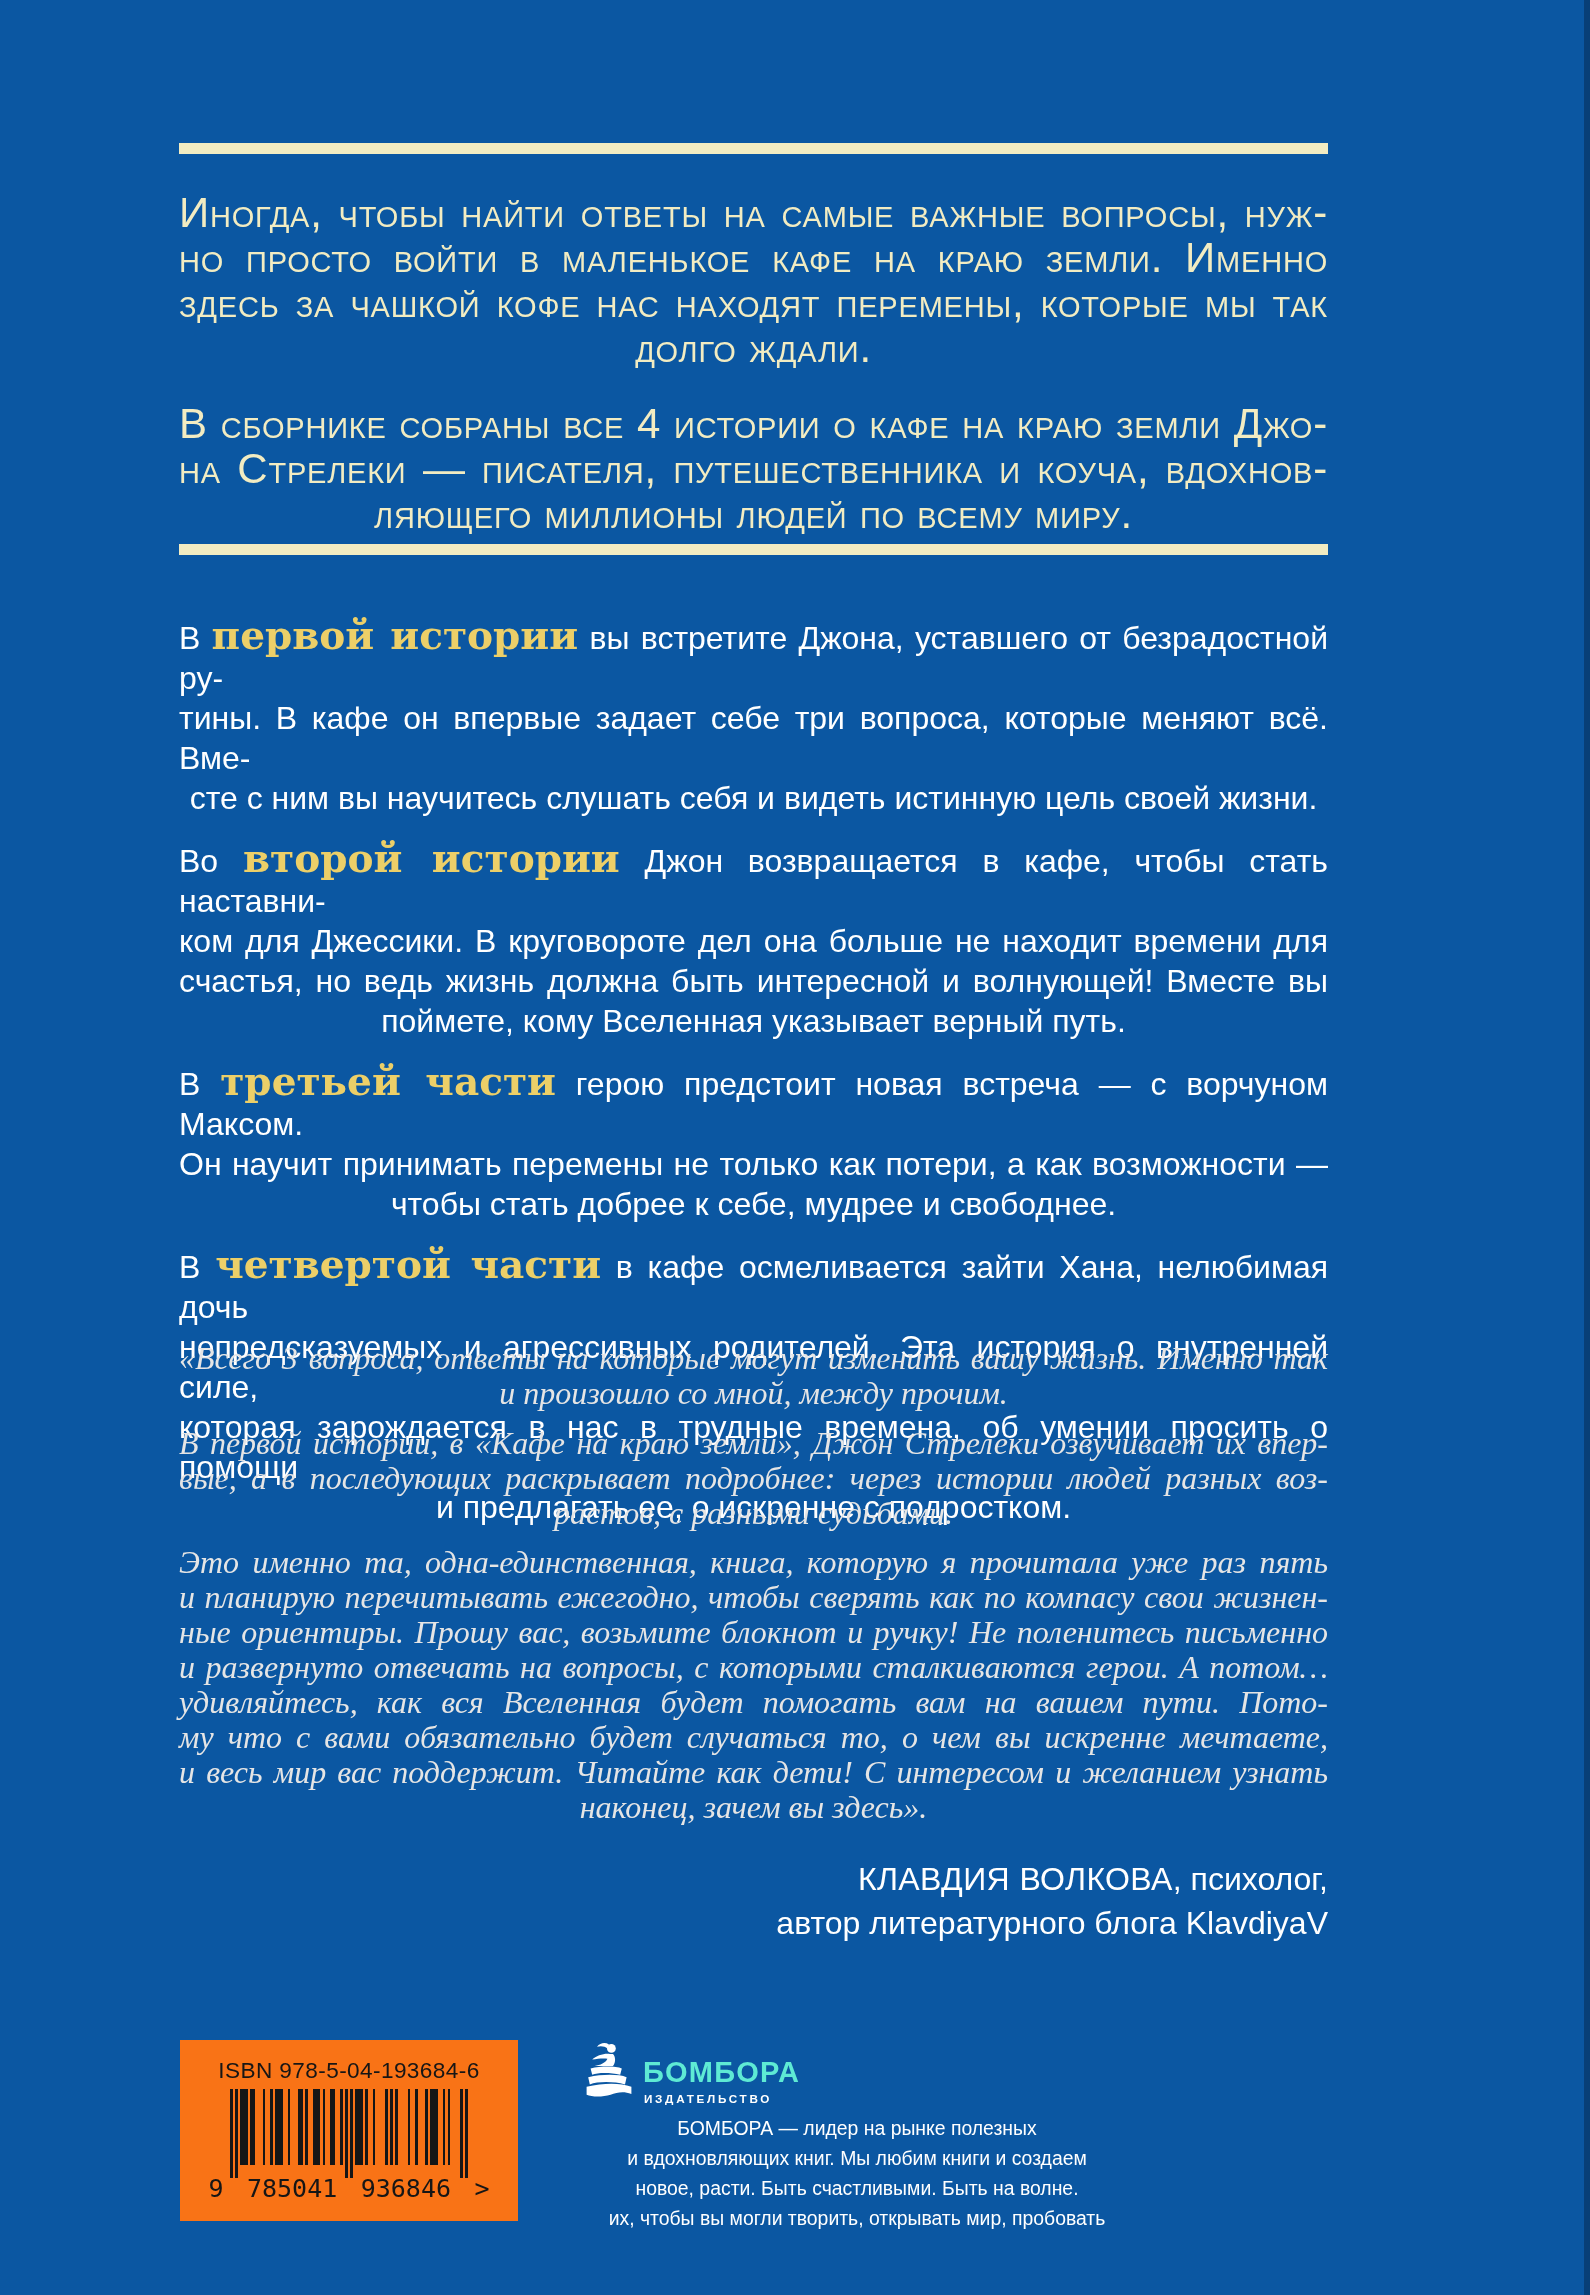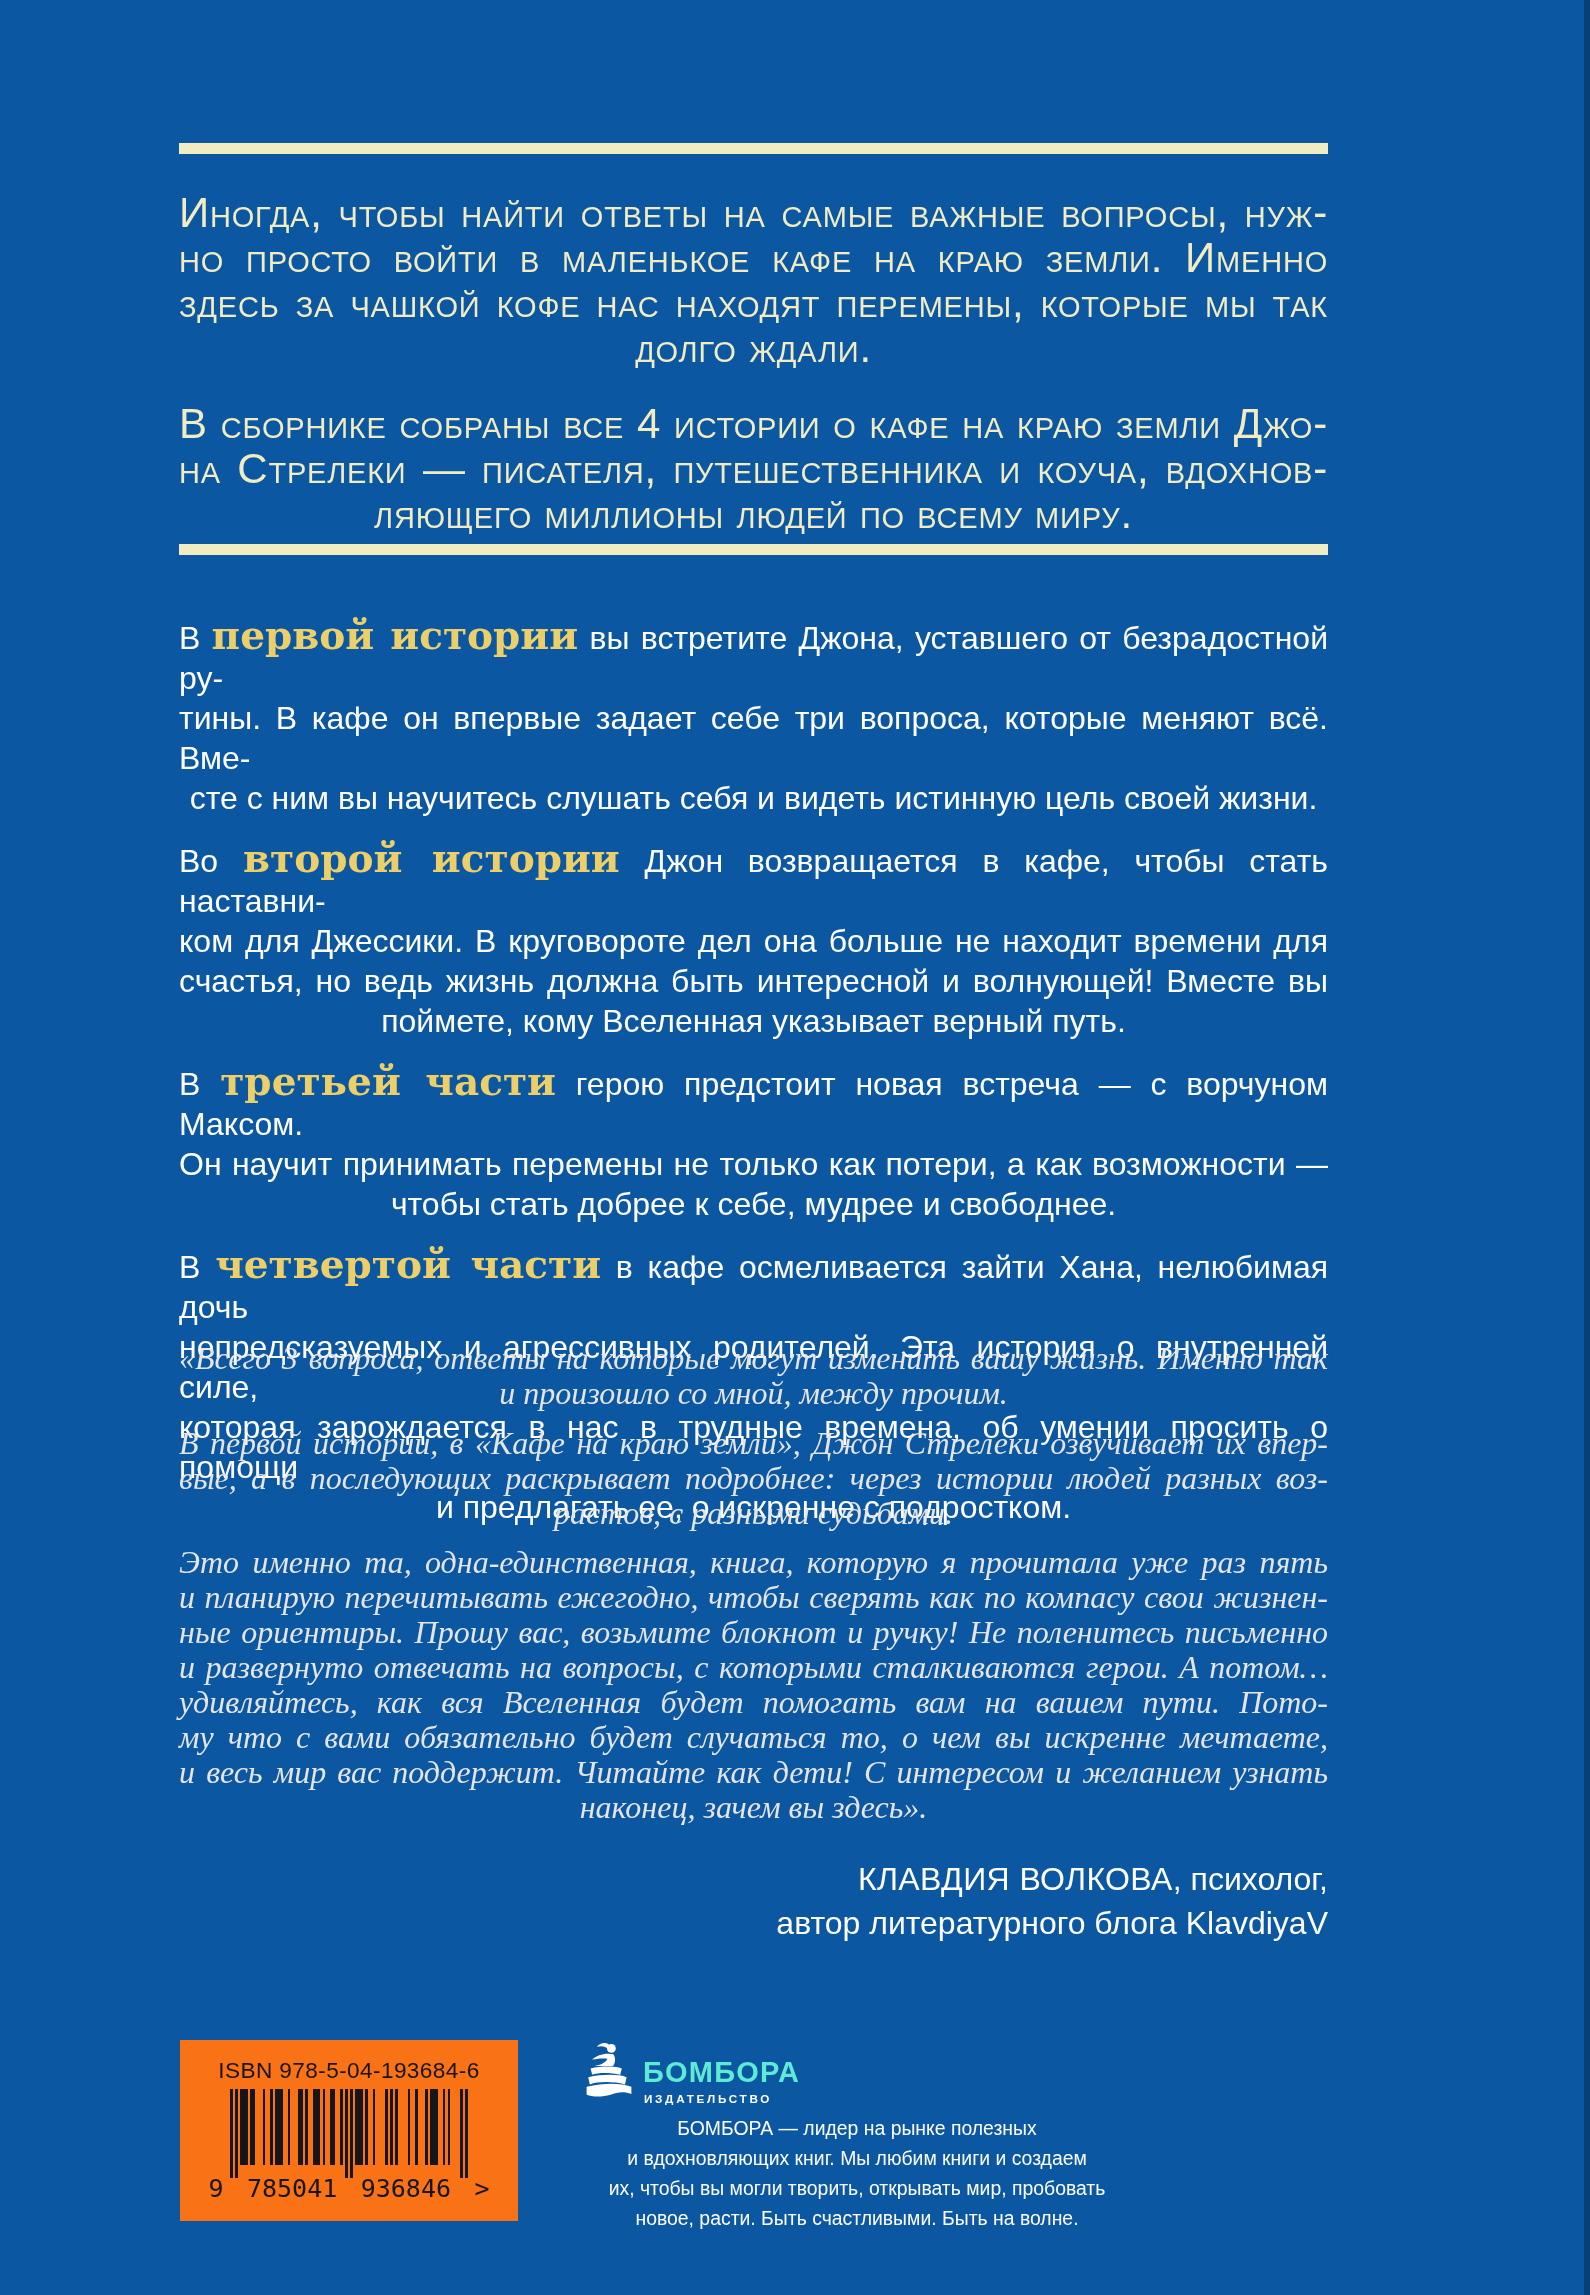--- a/index.html
+++ b/index.html
@@ -202,18 +202,18 @@
     <path d="M31 16 C24 15 14 18 9 23 C16 22 23 21 28 22 C26 27 19 30 12 31 L35 31 C39 26 38 19 35 16 Z"></path>
     <path d="M7 34 C20 31 38 31 46 34 L44 42 C32 39 16 39 9 42 Z"></path>
     <path d="M4 45 C22 41 42 41 52 45 L50 54 C36 50 16 50 6 54 Z"></path>
     <path d="M2 57 C24 52 44 52 58 57 L58 66 C48 62 40 64 32 67 C22 70 9 70 2 67 Z"></path>
   </svg>
   <div class="publisher-name">БОМБОРА</div>
   <div class="publisher-subtitle">ИЗДАТЕЛЬСТВО</div>
   <div class="publisher-desc">
     <span class="el">БОМБОРА — лидер на рынке полезных</span>
     <span class="el">и вдохновляющих книг. Мы любим книги и создаем</span>
+    <span class="el">новое, расти. Быть счастливыми. Быть на волне.</span>
     <span class="el">их, чтобы вы могли творить, открывать мир, пробовать</span>
-    <span class="el">новое, расти. Быть счастливыми. Быть на волне.</span>
   </div>
 
 </div>
 
 
 </body></html>

